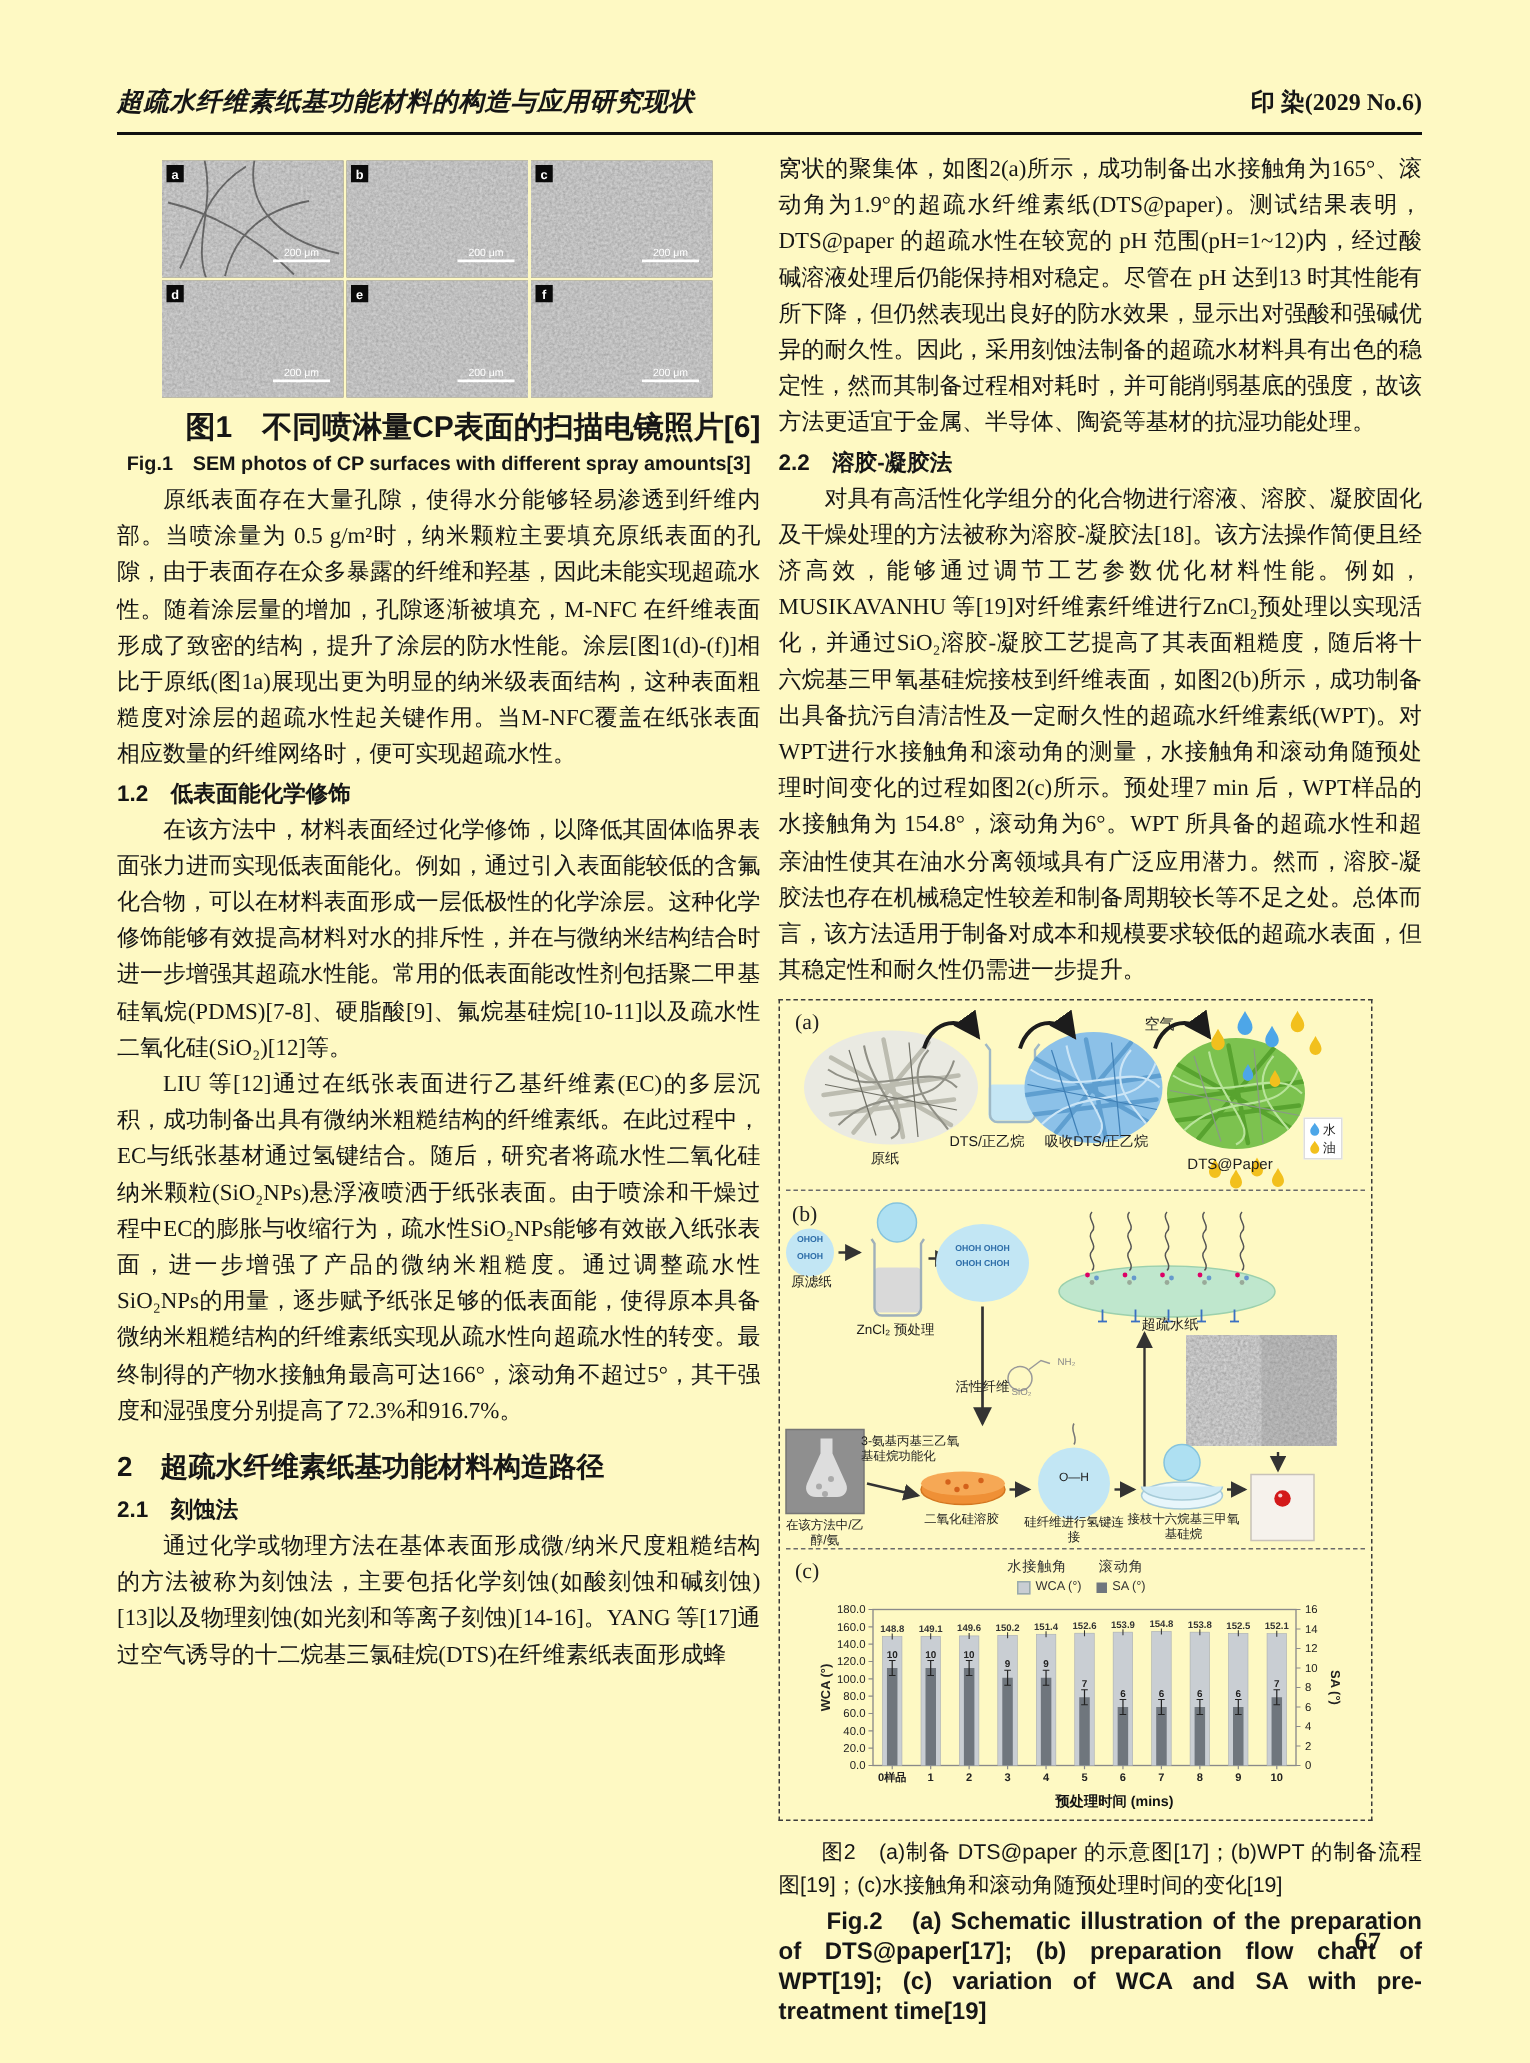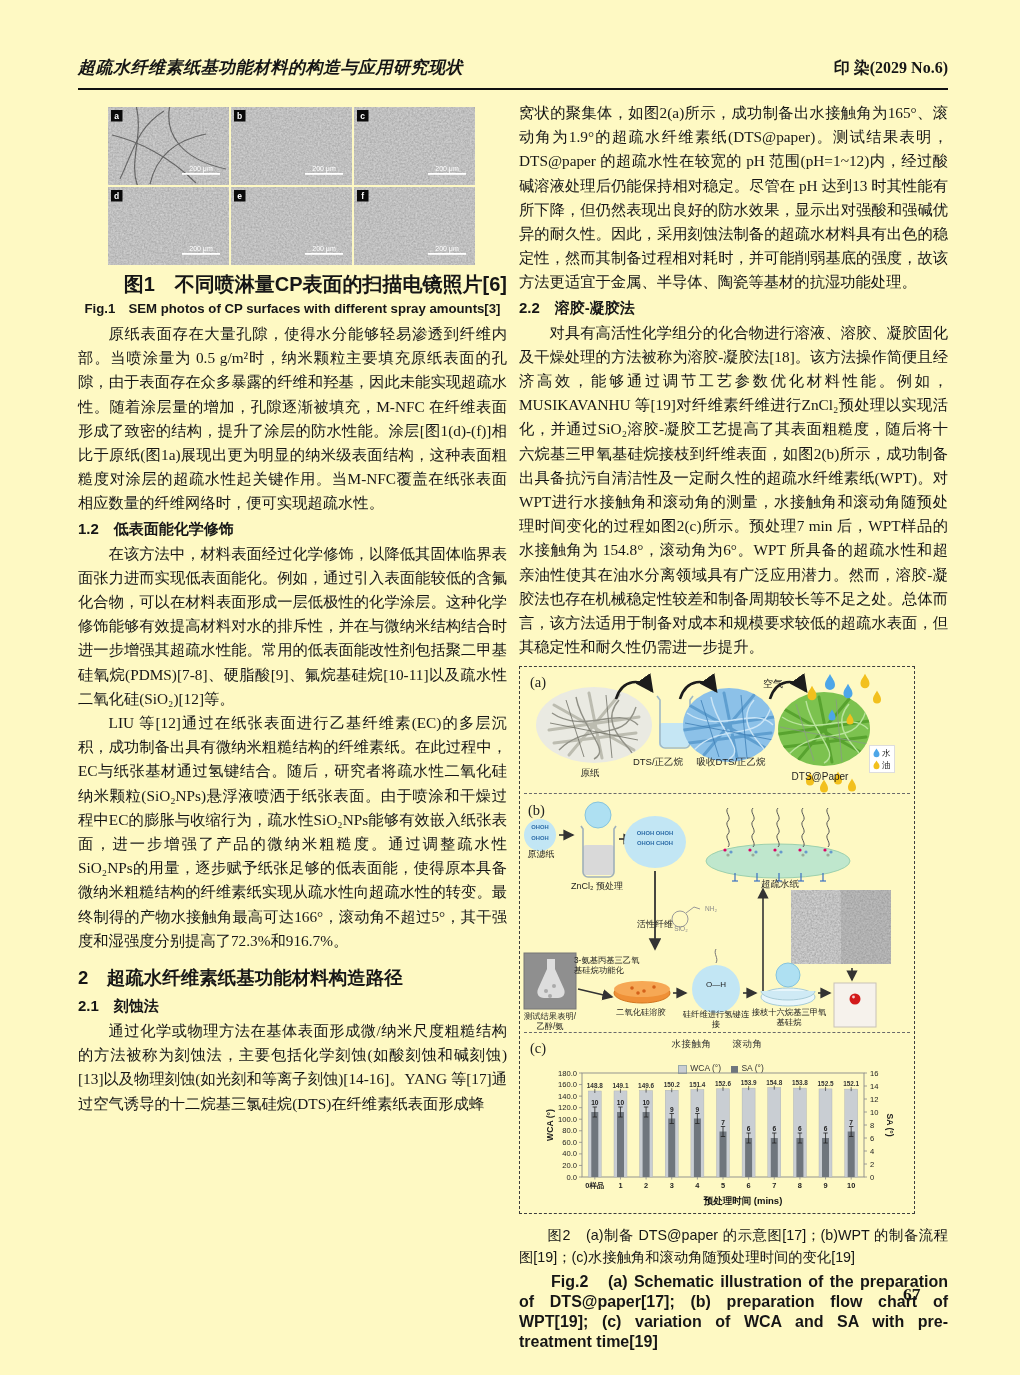--- a/index.html
+++ b/index.html
@@ -37,21 +37,21 @@
   .tinyblue{color:#2d6da8;font-size:5.8px;line-height:6.5px;font-weight:bold;}
   .molec{color:#8a8a8a;font-size:6.5px;}
   .leg-a{position:absolute;background:#fff;border:.5px solid #ddd;padding:1px 3px;font-size:8.5px;
          line-height:12px;font-family:"Liberation Sans",sans-serif;}
   .leg-a .row{display:flex;align-items:center;gap:2px;}
   
   .c-leg{position:absolute;left:0;width:394px;text-align:center;
          font-family:"Liberation Sans","DejaVu Sans",sans-serif;color:#333;}
   .c-leg .r1{font-size:9.5px;letter-spacing:.5px;}
   .c-leg .r1 span{margin:0 9px;}
-  .c-leg .r2{font-size:8.5px;margin-top:12px;}
+  .c-leg .r2{font-size:8.5px;margin-top:1px;}
   .c-leg .sw{display:inline-block;width:7px;height:7px;margin:0 3px 0 8px;vertical-align:middle;}
   .fig2cap-cn{font-family:"Liberation Sans","DejaVu Sans",sans-serif;font-weight:normal;font-size:14.3px;
               line-height:22px;text-align:justify;margin-top:10px;text-indent:2em;}
   .fig2cap-en{font-family:"Liberation Sans","DejaVu Sans",sans-serif;font-weight:bold;font-size:16px;
               line-height:20px;text-align:justify;margin-top:4px;text-indent:2em;}
   .pageno{position:absolute;left:903px;top:1284px;font-weight:bold;font-size:17.5px;}
 </style>
 </head>
 <body>
 
@@ -463,21 +463,21 @@
         <div class="dlabel tinyblue" style="left:5px;top:27px;width:30px;">OHOH</div>
         <div class="dlabel tinyblue" style="left:5px;top:38px;width:30px;">OHOH</div>
         <div class="dlabel" style="left:0px;top:52px;width:42px;font-size:9px;">原滤纸</div>
         <div class="dlabel" style="left:36px;top:84px;width:82px;font-size:9px;">ZnCl₂ 预处理</div>
         <div class="dlabel tinyblue" style="left:106px;top:33px;width:58px;">OHOH OHOH</div>
         <div class="dlabel tinyblue" style="left:106px;top:43px;width:58px;">OHOH CHOH</div>
         <div class="dlabel" style="left:105px;top:82px;width:60px;font-size:9px;margin-top:40px;">活性纤维</div>
         <div class="dlabel" style="left:224px;top:81px;width:72px;">超疏水纸</div>
         <div class="dlabel molec" style="left:149px;top:126px;width:24px;">SiO₂</div>
         <div class="dlabel molec" style="left:179px;top:106px;width:24px;">NH₂</div>
-        <div class="dlabel" style="left:0px;top:214px;width:60px;font-size:8.3px;line-height:10px;">测试结果表明/乙醇/氨</div>
+        <div class="dlabel" style="left:0px;top:214px;width:60px;font-size:8.3px;line-height:10px;">在该方法中/乙醇/氨</div>
         <div class="dlabel" style="left:54px;top:158px;width:66px;font-size:8.3px;line-height:10px;text-align:left;">3-氨基丙基三乙氧基硅烷功能化</div>
         <div class="dlabel" style="left:88px;top:210px;width:66px;font-size:8.3px;">二氧化硅溶胶</div>
         <div class="dlabel" style="left:179px;top:182px;width:34px;font-size:8px;">O—H</div>
         <div class="dlabel" style="left:161px;top:212px;width:70px;font-size:8.3px;line-height:10px;">硅纤维进行氢键连接</div>
         <div class="dlabel" style="left:231px;top:210px;width:76px;font-size:8.3px;line-height:10px;">接枝十六烷基三甲氧基硅烷</div>
       </div>
       <div class="sep" style="top:365px;"></div>
 
       <div class="panel" id="panelC" style="top:365px;height:180px;">
         <span class="ptag" style="left:10px;top:8px;">(c)</span>

